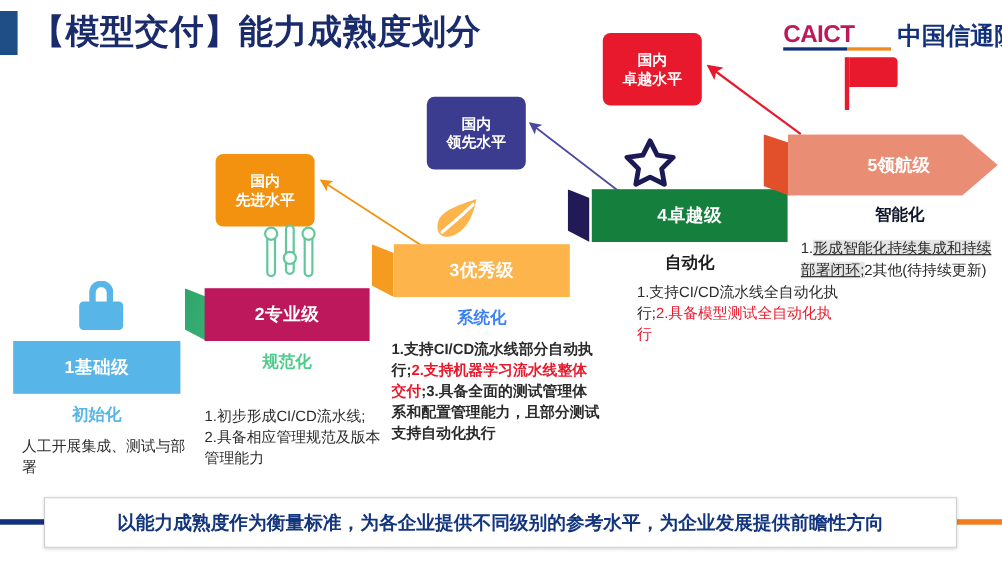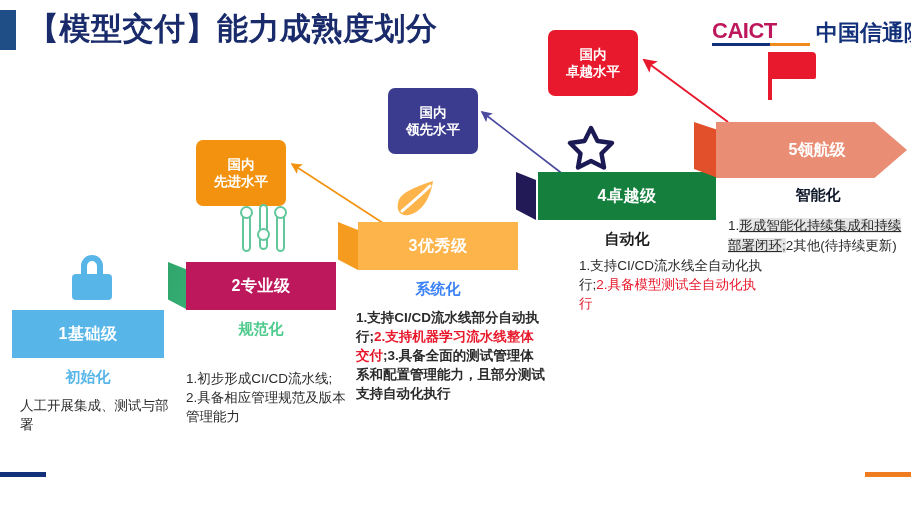--- a/index.html
+++ b/index.html
@@ -221,14 +221,17 @@
       <span>5领航级</span>
     </div>
     <div class="step-sub">智能化</div>
     <div class="step-body">
       <span>1.</span><span class="sel">形成智能化持续集成和持续部署闭环;</span><span>2其他(待持续更新)</span>
     </div>
   </div>
 
   <div id="banner-line-left"></div>
   <div id="banner-line-right"></div>
+  <div id="banner">
+    <span>以能力成熟度作为衡量标准，为各企业提供不同级别的参考水平，为企业发展提供前瞻性方向</span>
+  </div>
 
 </div>
 
 </body></html>

